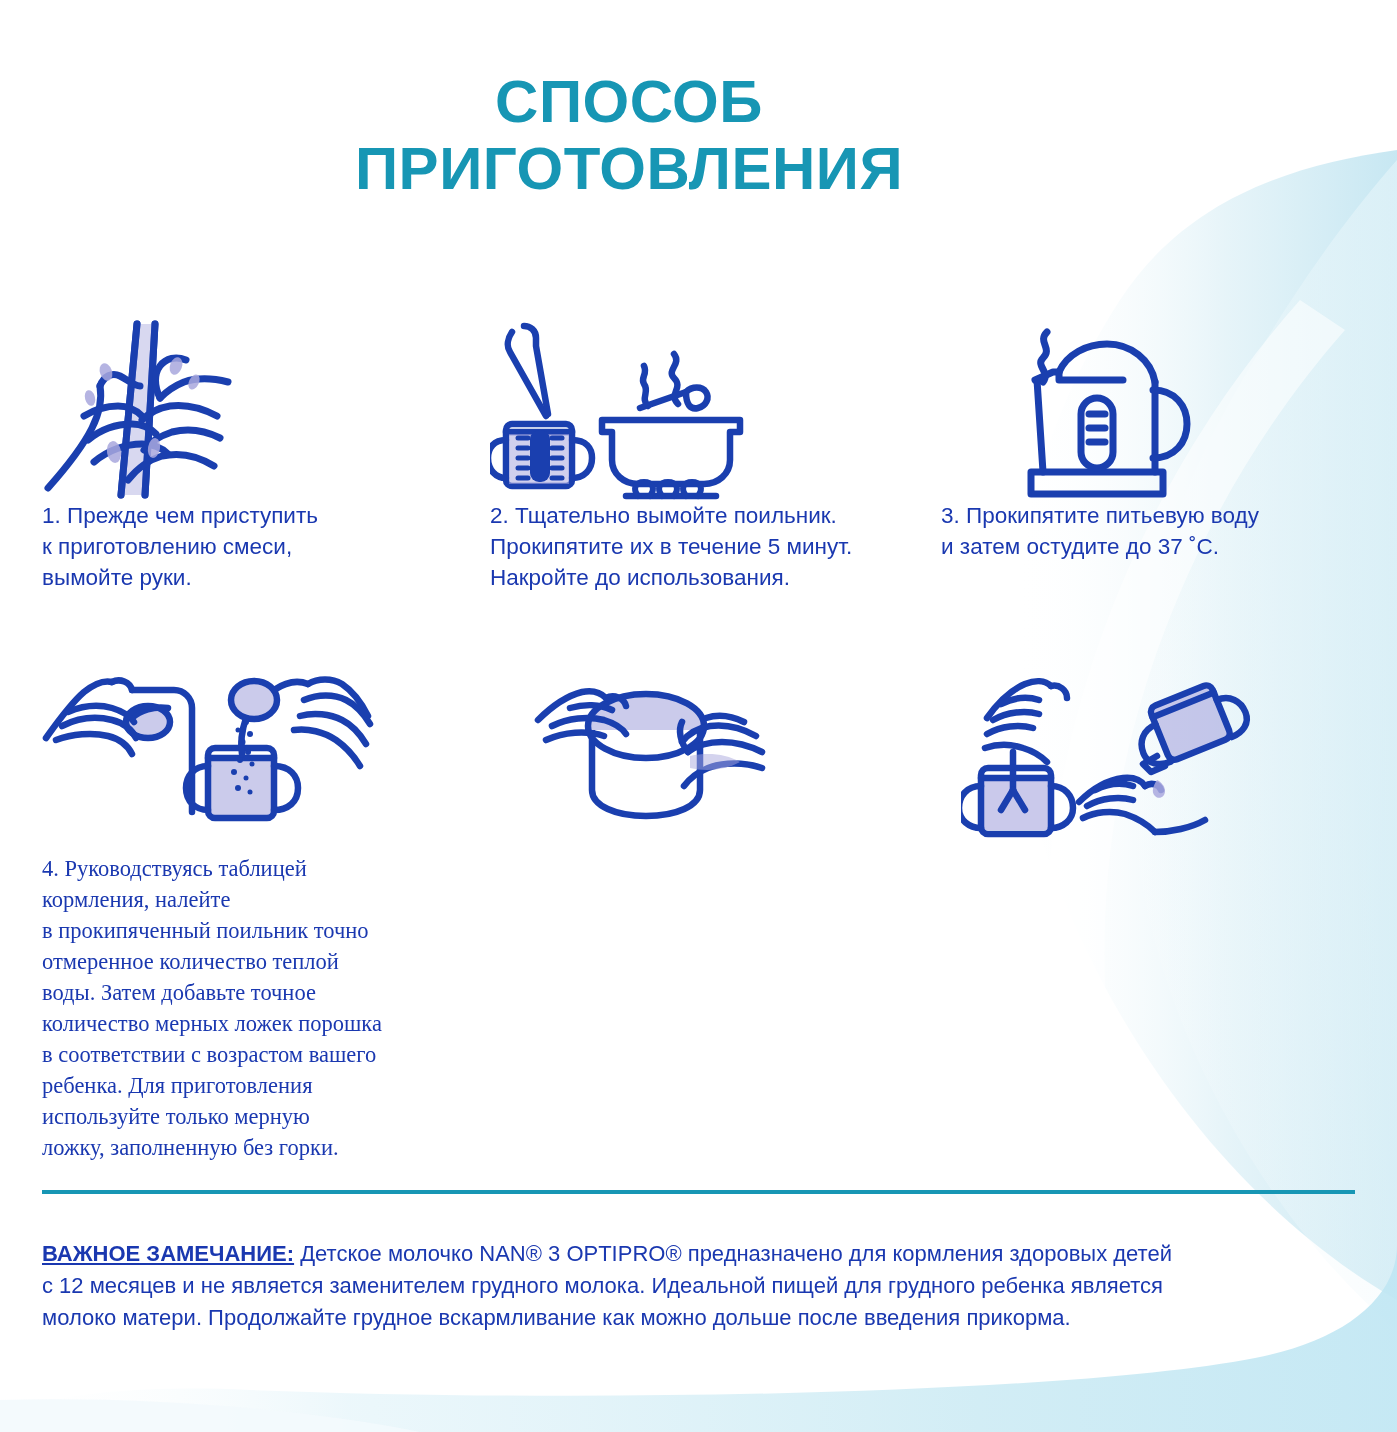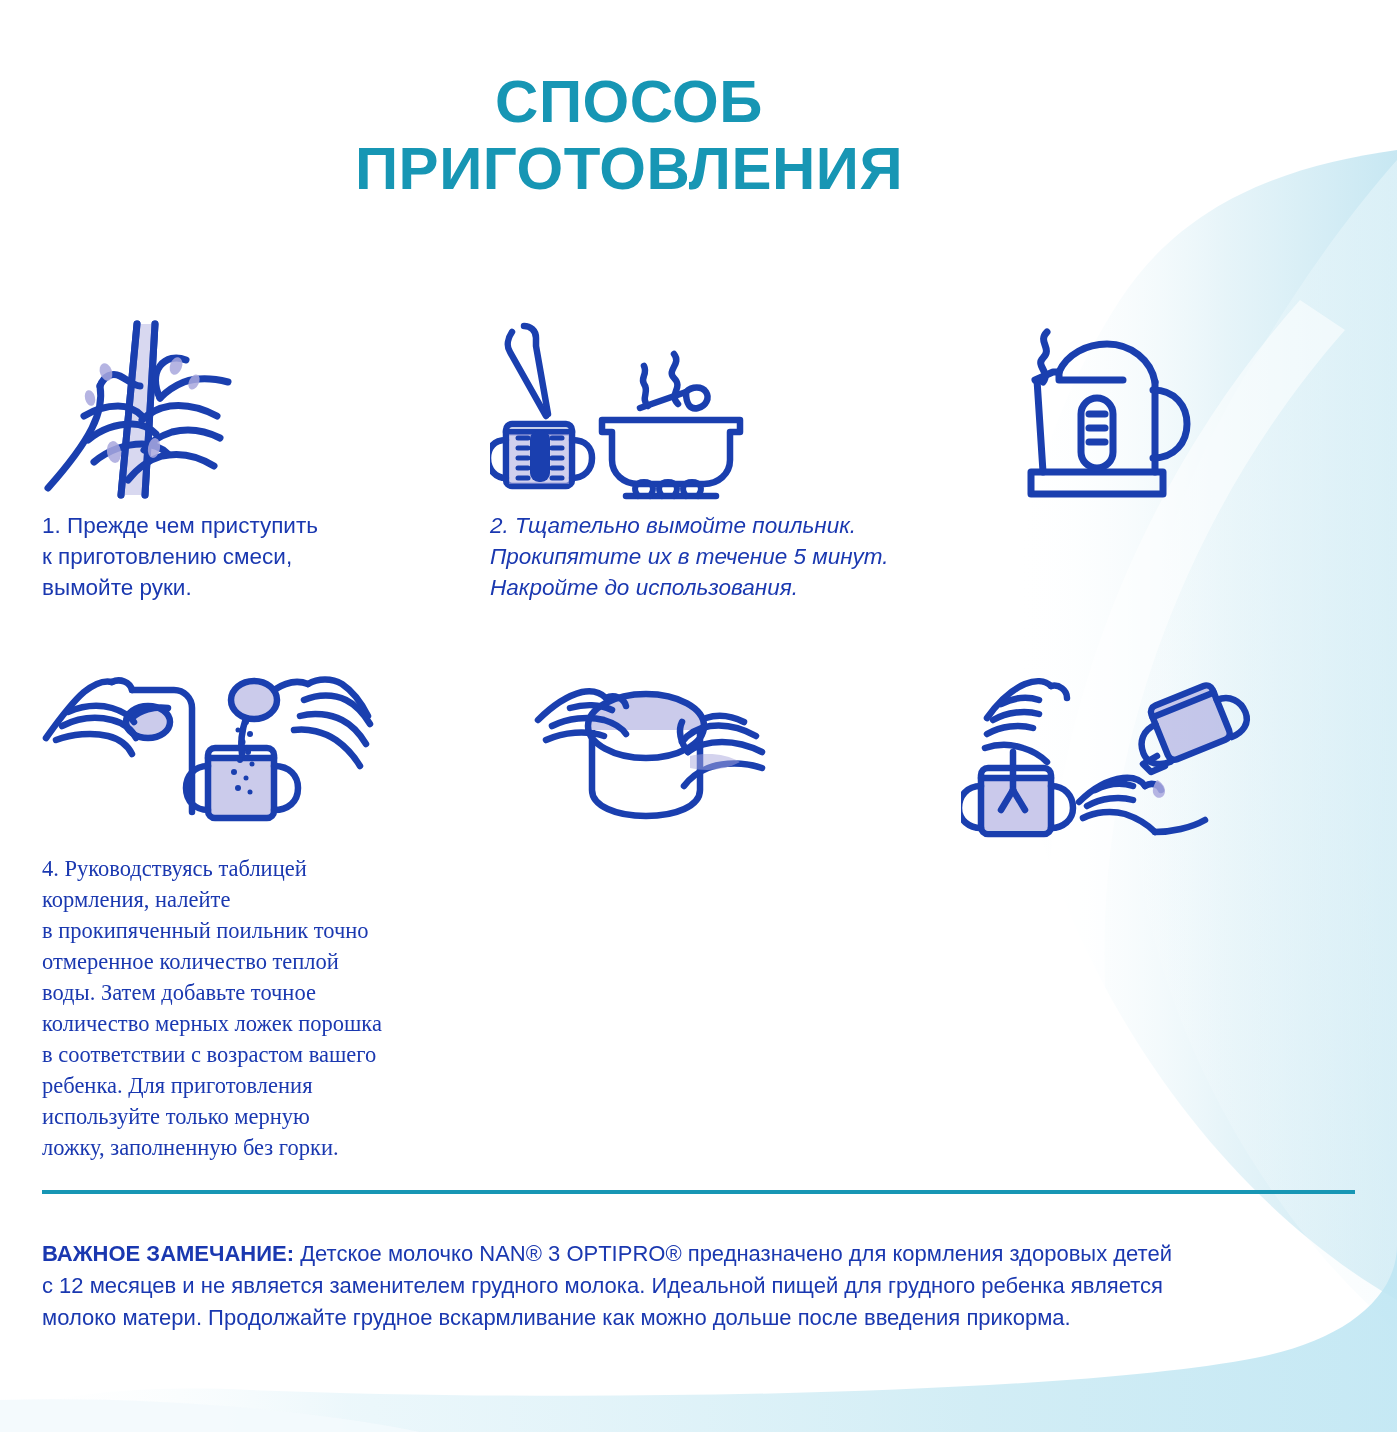--- a/index.html
+++ b/index.html
@@ -50,40 +50,40 @@
     font-weight:400;
   }
 
   
   .col1{left:42px;}
   .col2{left:490px;}
   .col3{left:941px;}
 
   
   .r1 .icon{height:180px;}
-  .r1 .text{margin-top:10px;}
+  .r1 .text{}
 
   
   .r2 .icon{height:185px;}
   .r2 .text{margin-top:8px;font-family:Liberation Serif, serif;}
 
   
   .divider{
     position:absolute;left:42px;top:1190px;width:1313px;height:4px;
     background:#1796b4;
   }
 
   
   .footer{
     position:absolute;left:42px;top:1238px;width:1320px;
     color:#1a38b0;
     font-size:22px;
     line-height:1.45;
   }
-  .footer b{font-weight:bold;}
+  .footer b{font-weight:bold;text-decoration:underline;}
   .footer .body{white-space:pre-line;}
 </style>
 </head>
 <body>
 
 <div id="page">
 
   <div class="bg-layer">
     <svg viewBox="0 0 1397 1432" xmlns="http://www.w3.org/2000/svg" aria-hidden="true">
       <defs>
@@ -166,21 +166,21 @@
               <ellipse cx="72" cy="132" rx="7" ry="11" transform="rotate(-10 72 132)"></ellipse>
               <ellipse cx="112" cy="128" rx="6" ry="10" transform="rotate(10 112 128)"></ellipse>
             </g>
           </svg>
         </div>
         <div class="text">1. Прежде чем приступить
 к приготовлению смеси,
 вымойте руки.</div>
       </div>
 
-      <div class="step r1 col2" style="top:0;width:430px;font-style:italic;">
+      <div class="step r1 col2" style="top:0;width:430px;">
         <div class="icon">
           <svg width="260" height="185" viewBox="0 0 260 185" xmlns="http://www.w3.org/2000/svg">
             <g fill="none" stroke="#1a3faf" stroke-width="6.5" stroke-linecap="round" stroke-linejoin="round">
 
               <path d="M22,12 C18,18 16,26 20,32 L56,96"></path>
               <path d="M34,6 C40,6 46,10 46,18 L46,26 L58,94"></path>
 
               <rect x="16" y="104" width="66" height="62" rx="6"></rect>
               <path d="M16,112 L82,112"></path>
 
@@ -245,20 +245,22 @@
 
               <path d="M28,152 L160,152 L160,174 L28,174 Z"></path>
 
               <rect x="78" y="78" width="32" height="70" rx="16"></rect>
               <path d="M86,94 L102,94"></path>
               <path d="M86,108 L102,108"></path>
               <path d="M86,122 L102,122"></path>
             </g>
           </svg>
         </div>
+        <div class="text">3. Прокипятите питьевую воду
+и затем остудите до 37 ˚С.</div>
       </div>
     </div>
 
     <div class="row row2" style="margin-top:20px;">
 
       <div class="step r2 col1" style="top:0;width:430px;">
         <div class="icon">
           <svg width="340" height="185" viewBox="0 0 340 185" xmlns="http://www.w3.org/2000/svg">
 
             <rect x="66" y="95" width="66" height="62" fill="#a9a8de" opacity="0.6" transform="translate(100,0)"></rect>

